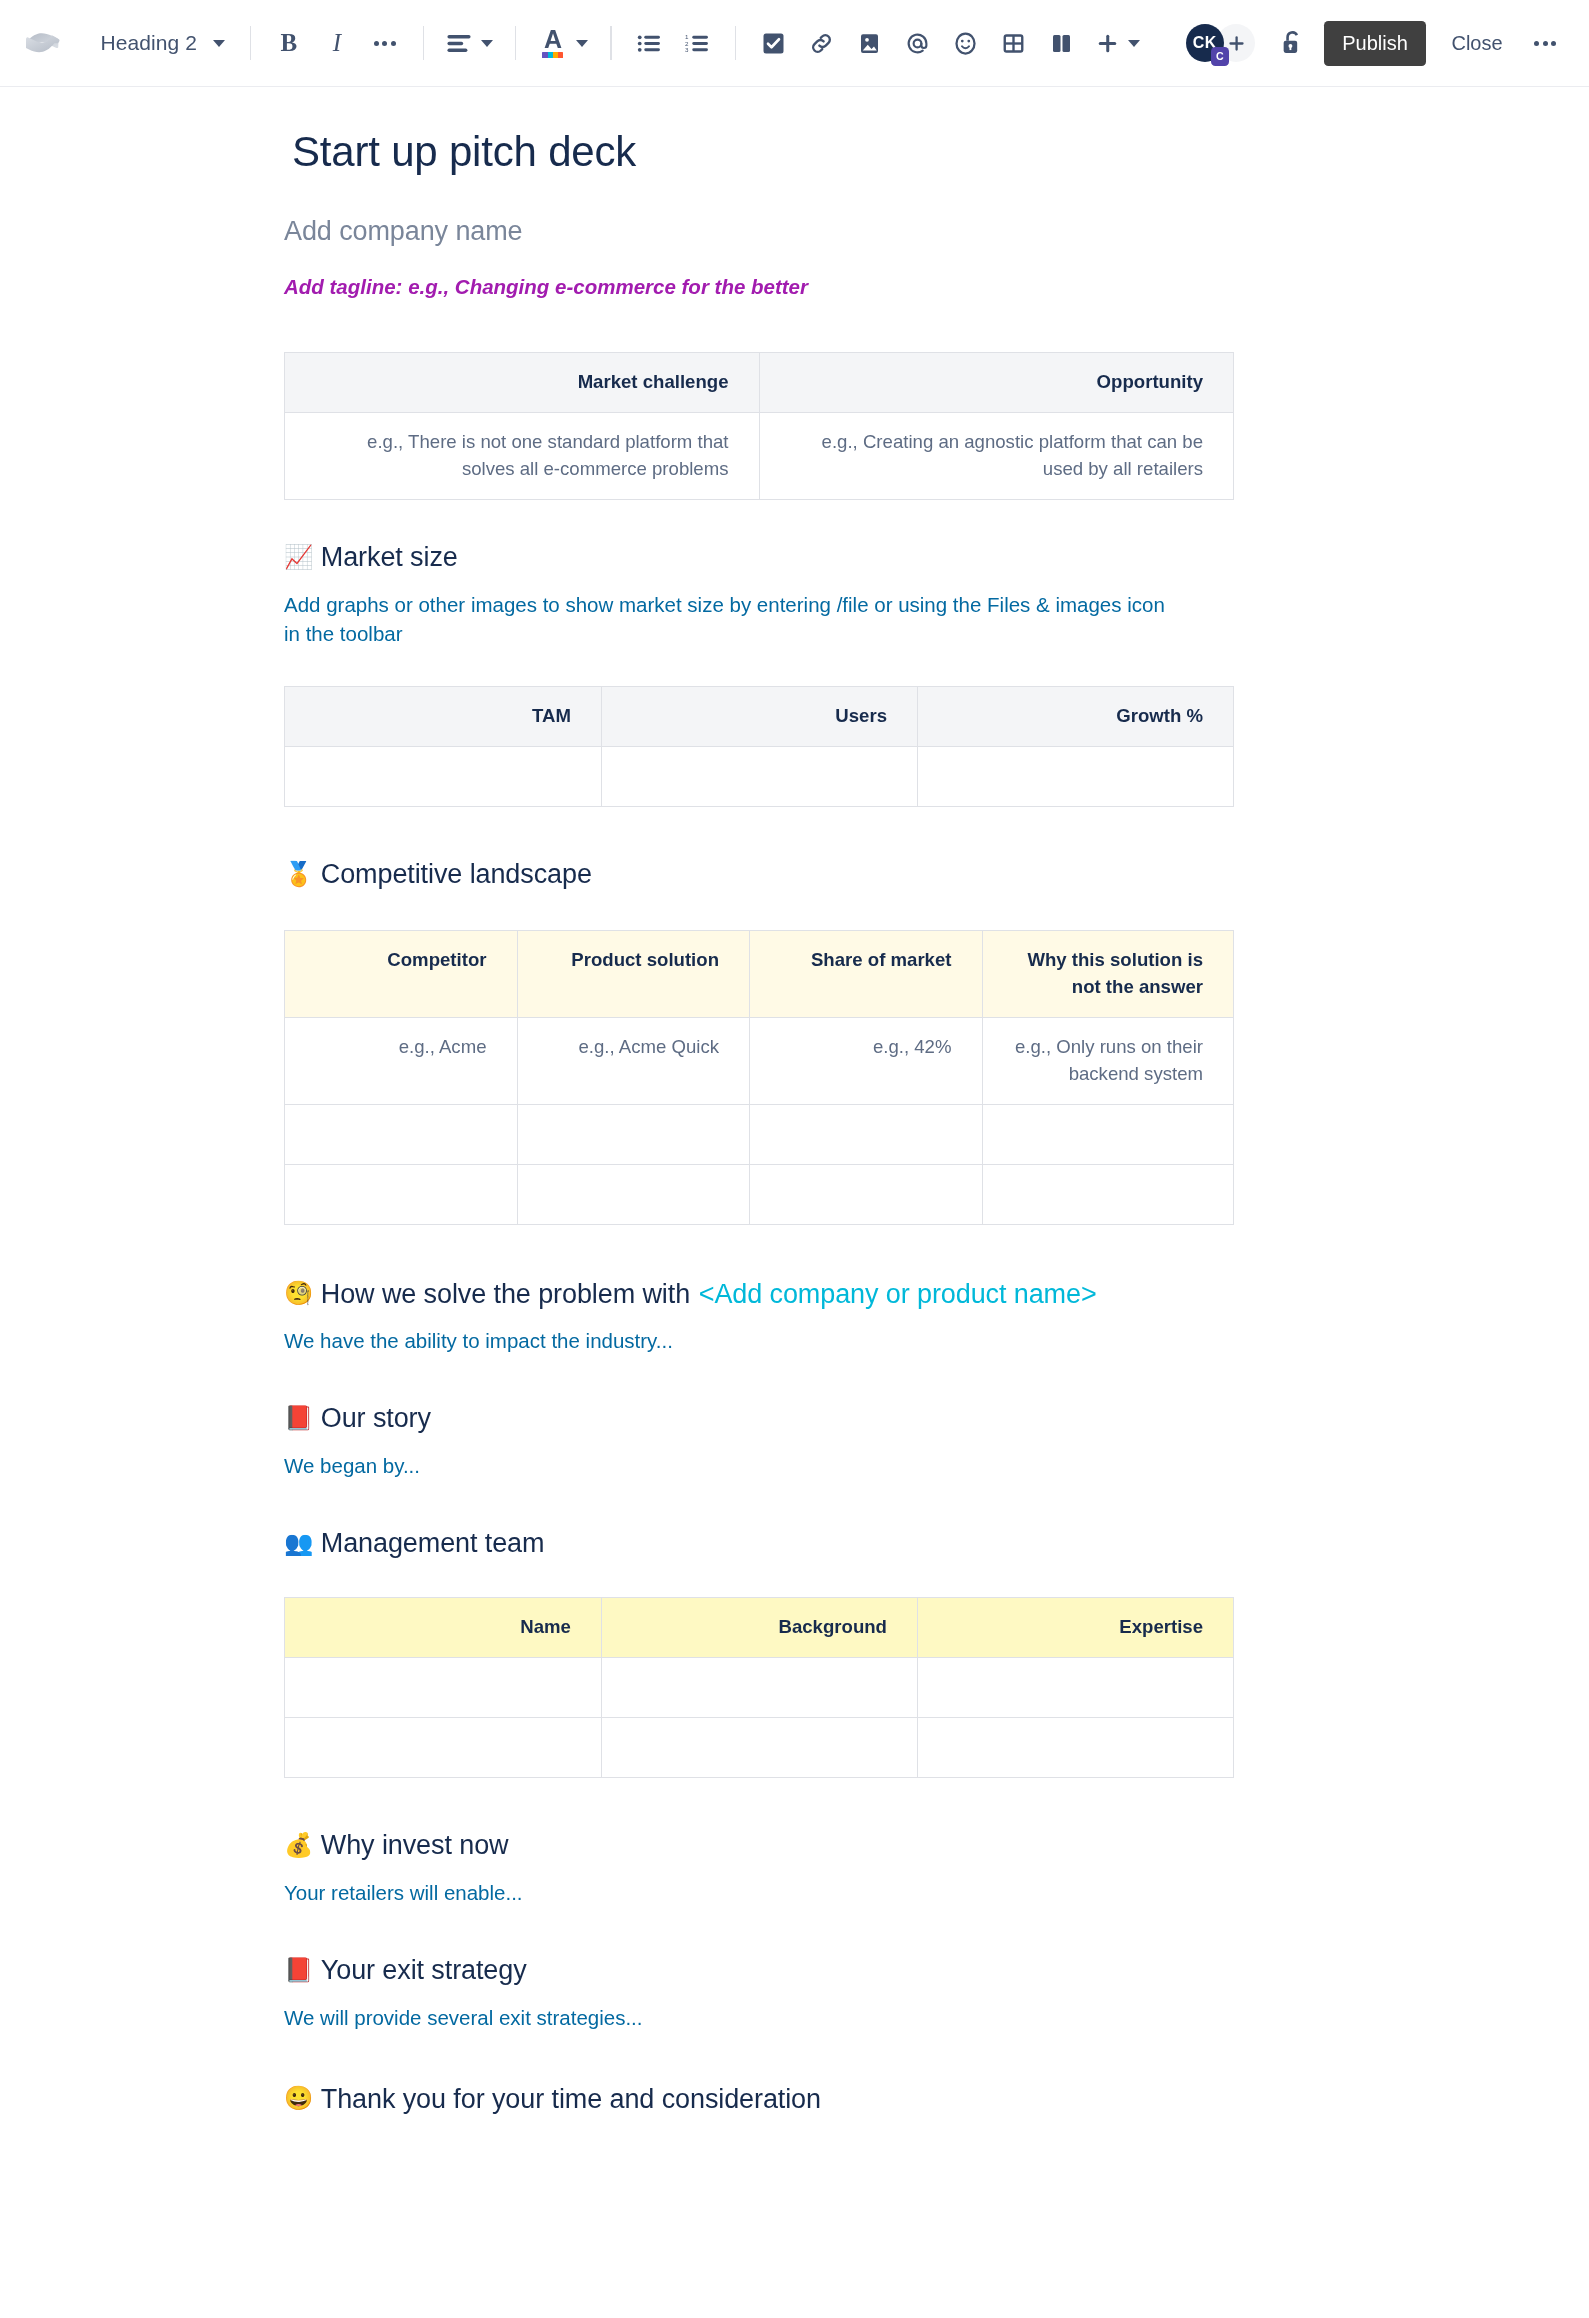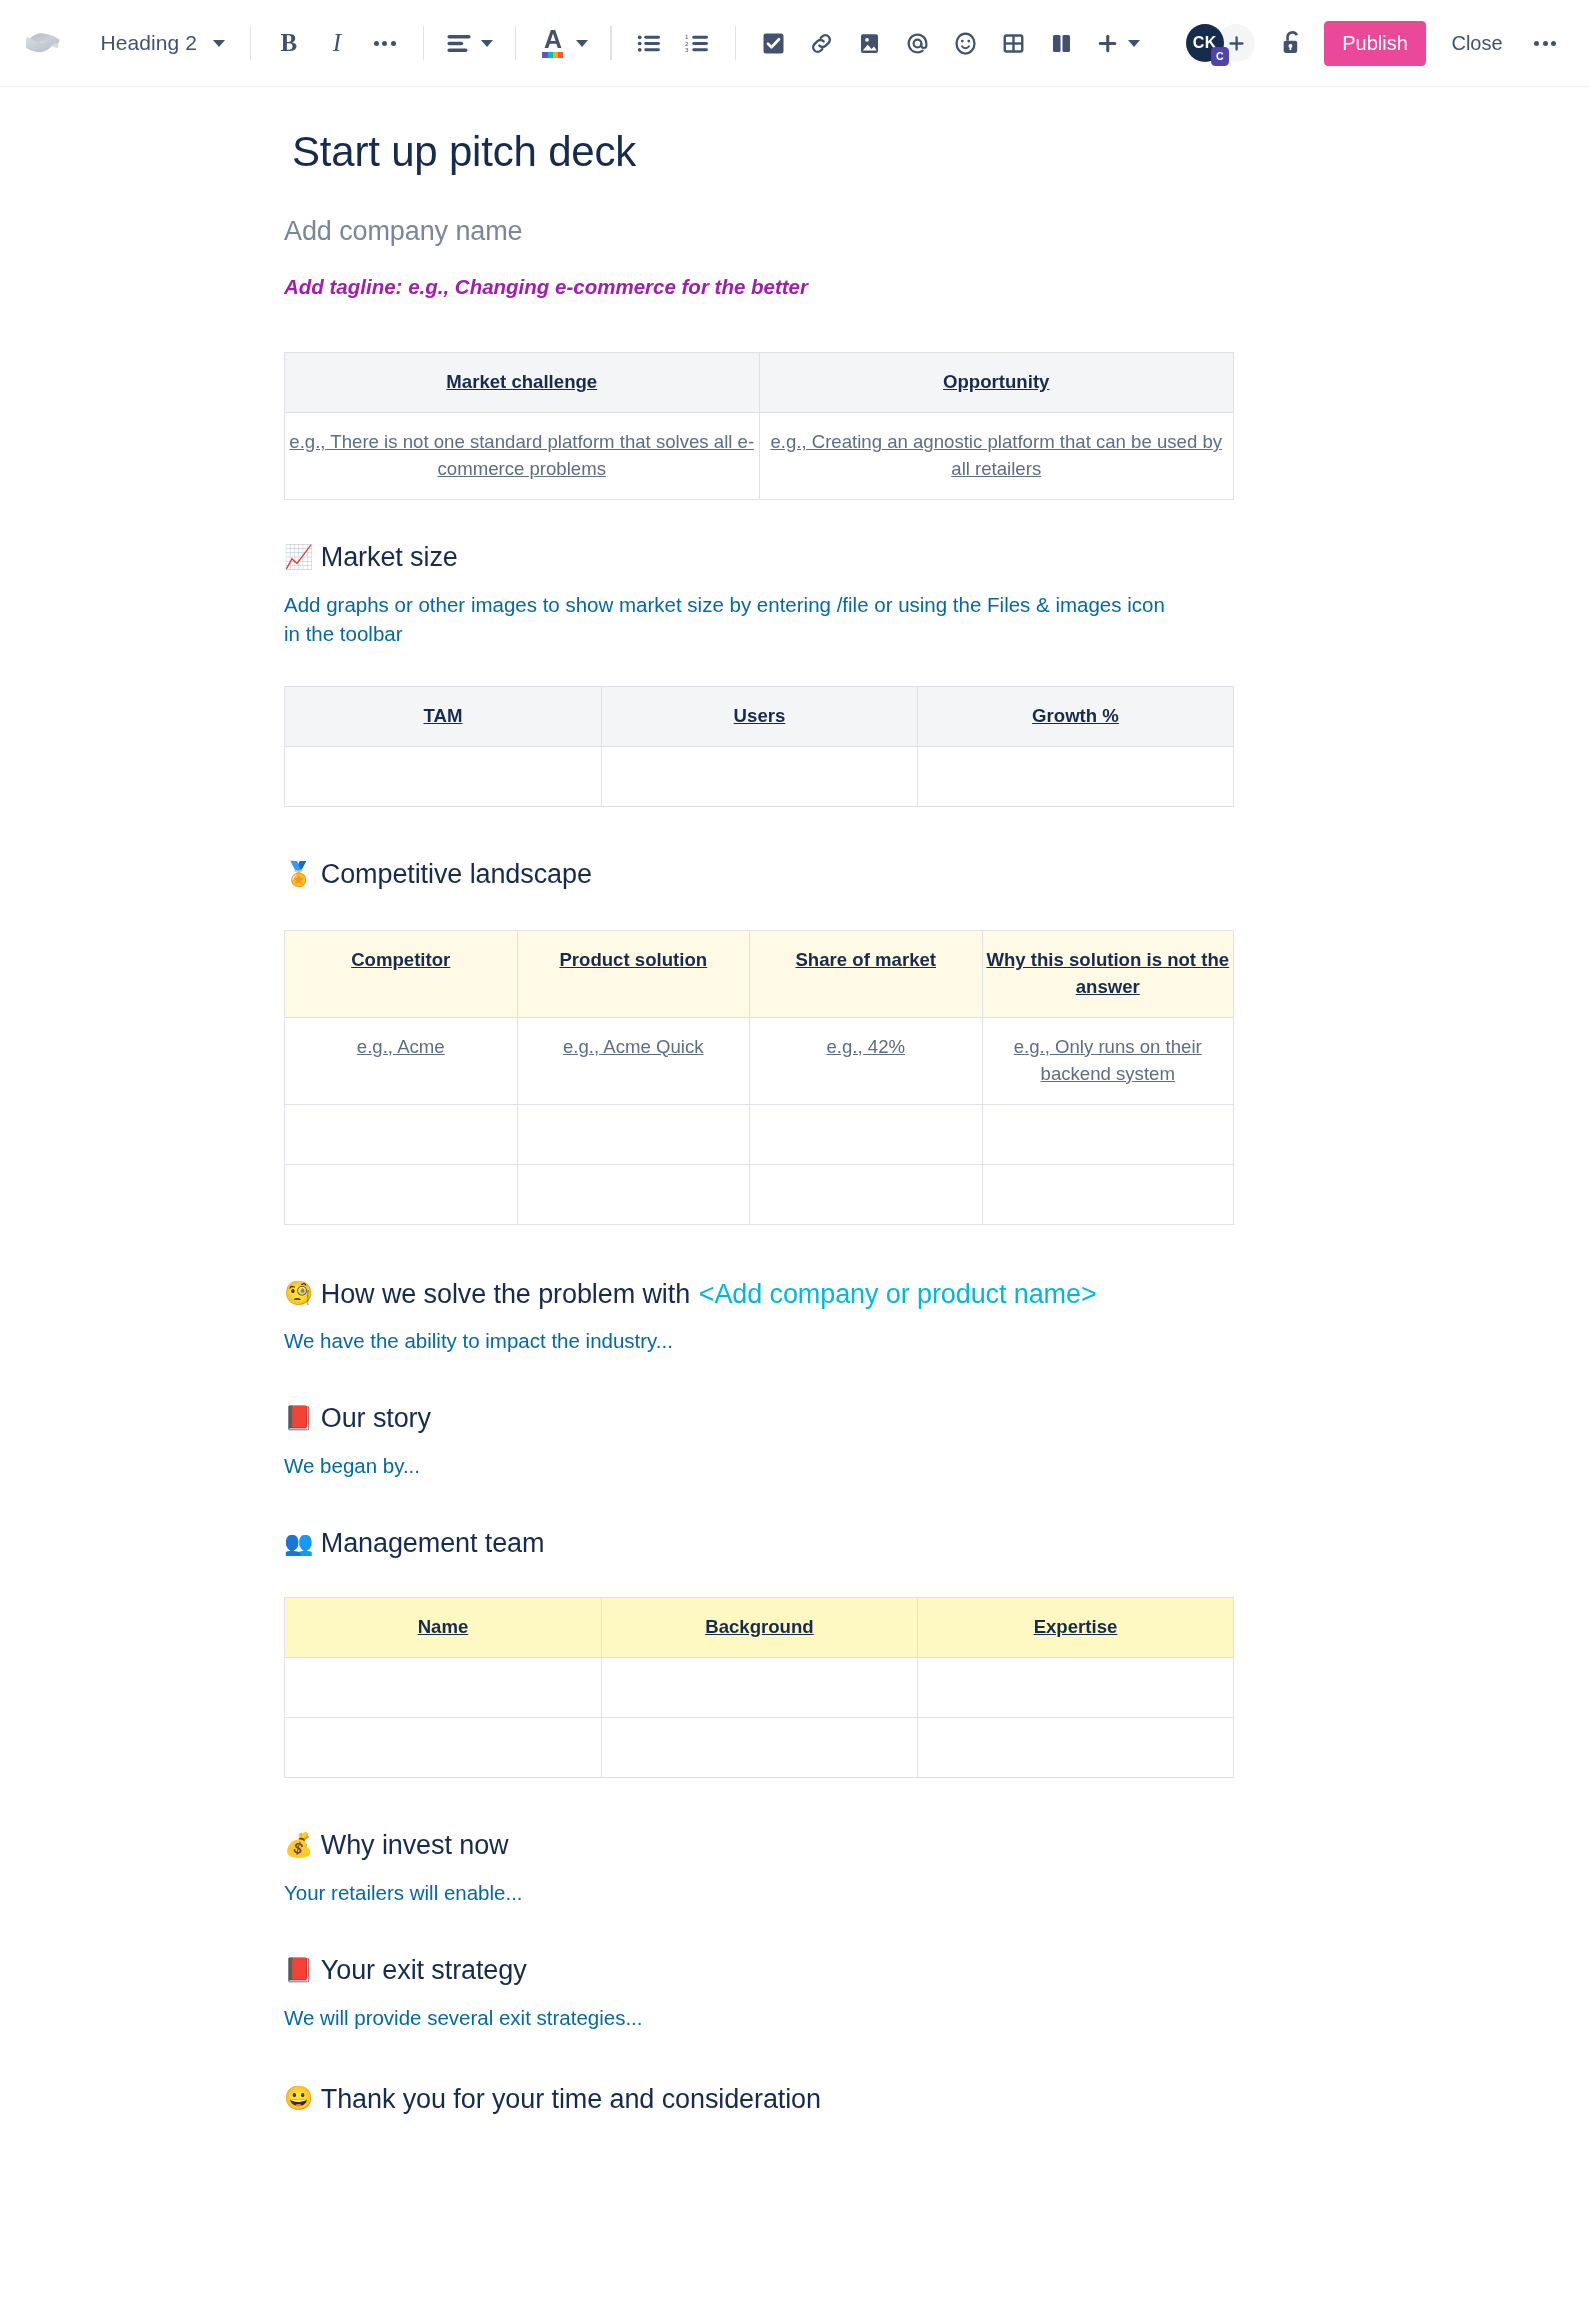--- a/index.html
+++ b/index.html
@@ -99,21 +99,21 @@
     z-index: 3;
   }
   .avatar-add {
     width: 38px; height: 38px; border-radius: 50%;
     background: #F4F5F7; color:#42526E;
     display:flex; align-items:center; justify-content:center;
     margin-left: -6.2px; z-index:1; font-size: 23.6px; line-height: 1;
   }
   .lock-btn { width: 47px; height: 47px; display:flex;align-items:center;justify-content:center;border-radius:5px; margin-right: 7.5px;}
   .publish-btn {
-    background: #ec4899; color: #fff;
+    background: #404040; color: #fff;
     font-size: 20px;
     padding: 0 18.6px;
     height: 45px;
     display:flex;align-items:center;justify-content:center;
     border-radius: 4.3px;
     cursor:pointer;
     margin-right: 10px;
     white-space: nowrap;
   }
   .close-btn {
@@ -164,28 +164,27 @@
 
   
   table.ctable {
     border-collapse: collapse;
     width: 950px;
     table-layout: fixed;
     border-top: 1.9px solid #C1C7D0;
   }
   table.ctable td, table.ctable th {
     border: 1.2px solid #DFE1E6;
-    padding: 16px 0;
+    padding: 16px 30px;
     vertical-align: top;
-    text-align: center;
+    text-align: right;
     font-size: 18.6px;
     line-height: 1.45;
     color: #5E6C84;
     font-weight: 400;
-    text-decoration: underline;
   }
   table.ctable th {
     font-weight: 700;
     color: #172B4D;
     font-size: 18.6px;
   }
   th.hdr-grey { background: #F4F5F7; }
   th.hdr-cream { background: #FFFAE6; }
   th.hdr-blue { background: #fef9c3; }
   td.empty, th.empty { height: 60px; }

